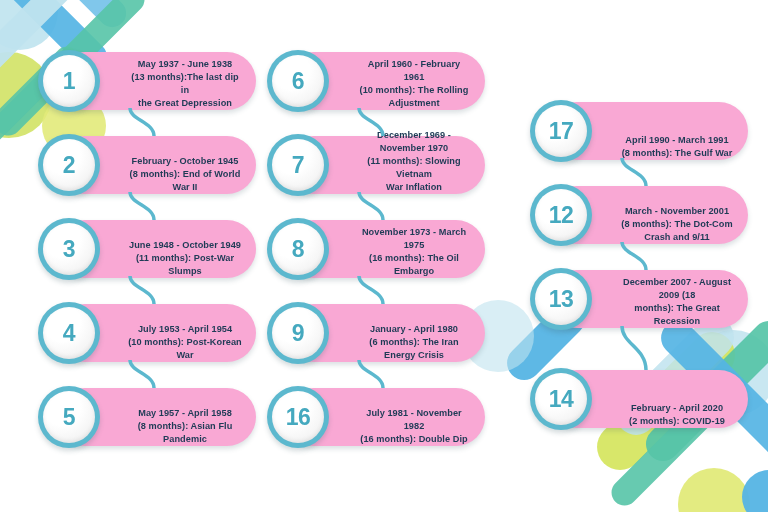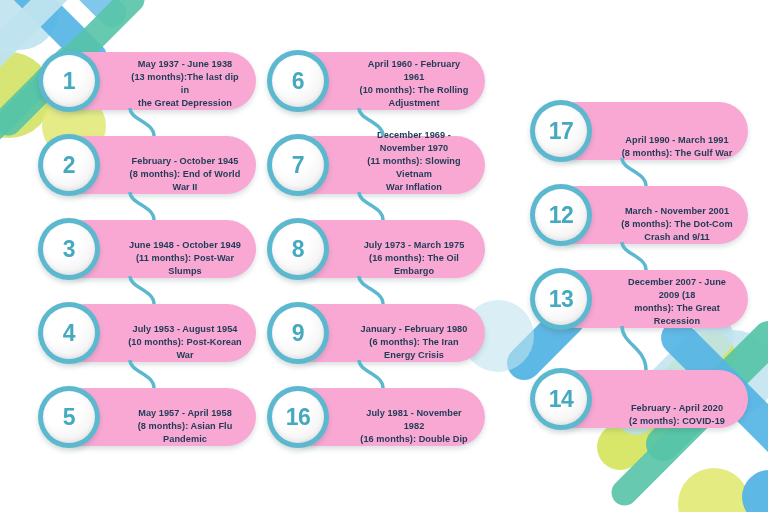--- a/index.html
+++ b/index.html
@@ -196,21 +196,21 @@
       </div>
       <div class="badge">
         <div class="badge-inner">
           <span class="badge-num">3</span>
         </div>
       </div>
     </div>
 
     <div class="tl-item" style="top:252px;">
       <div class="pill">
-        <div class="pill-text">July 1953 - August 1954
+        <div class="pill-text">July 1953 - April 1954
 (10 months): Post-Korean War</div>
       </div>
       <div class="badge">
         <div class="badge-inner">
           <span class="badge-num">4</span>
         </div>
       </div>
     </div>
 
     <div class="tl-item" style="top:336px;">
@@ -269,33 +269,33 @@
       </div>
       <div class="badge">
         <div class="badge-inner">
           <span class="badge-num">7</span>
         </div>
       </div>
     </div>
 
     <div class="tl-item" style="top:168px;">
       <div class="pill">
-        <div class="pill-text">July 1973 - March 1975
+        <div class="pill-text">November 1973 - March 1975
 (16 months): The Oil Embargo</div>
       </div>
       <div class="badge">
         <div class="badge-inner">
           <span class="badge-num">8</span>
         </div>
       </div>
     </div>
 
     <div class="tl-item" style="top:252px;">
       <div class="pill">
-        <div class="pill-text">January - February 1980
+        <div class="pill-text">January - April 1980
 (6 months): The Iran
 Energy Crisis</div>
       </div>
       <div class="badge">
         <div class="badge-inner">
           <span class="badge-num">9</span>
         </div>
       </div>
     </div>
 
@@ -349,21 +349,21 @@
       </div>
       <div class="badge">
         <div class="badge-inner">
           <span class="badge-num">12</span>
         </div>
       </div>
     </div>
 
     <div class="tl-item" style="top:168px;">
       <div class="pill">
-        <div class="pill-text">December 2007 - June 2009 (18
+        <div class="pill-text">December 2007 - August 2009 (18
 months): The Great Recession</div>
       </div>
       <div class="badge">
         <div class="badge-inner">
           <span class="badge-num">13</span>
         </div>
       </div>
     </div>
 
     <div class="tl-item" style="top:268px;">

